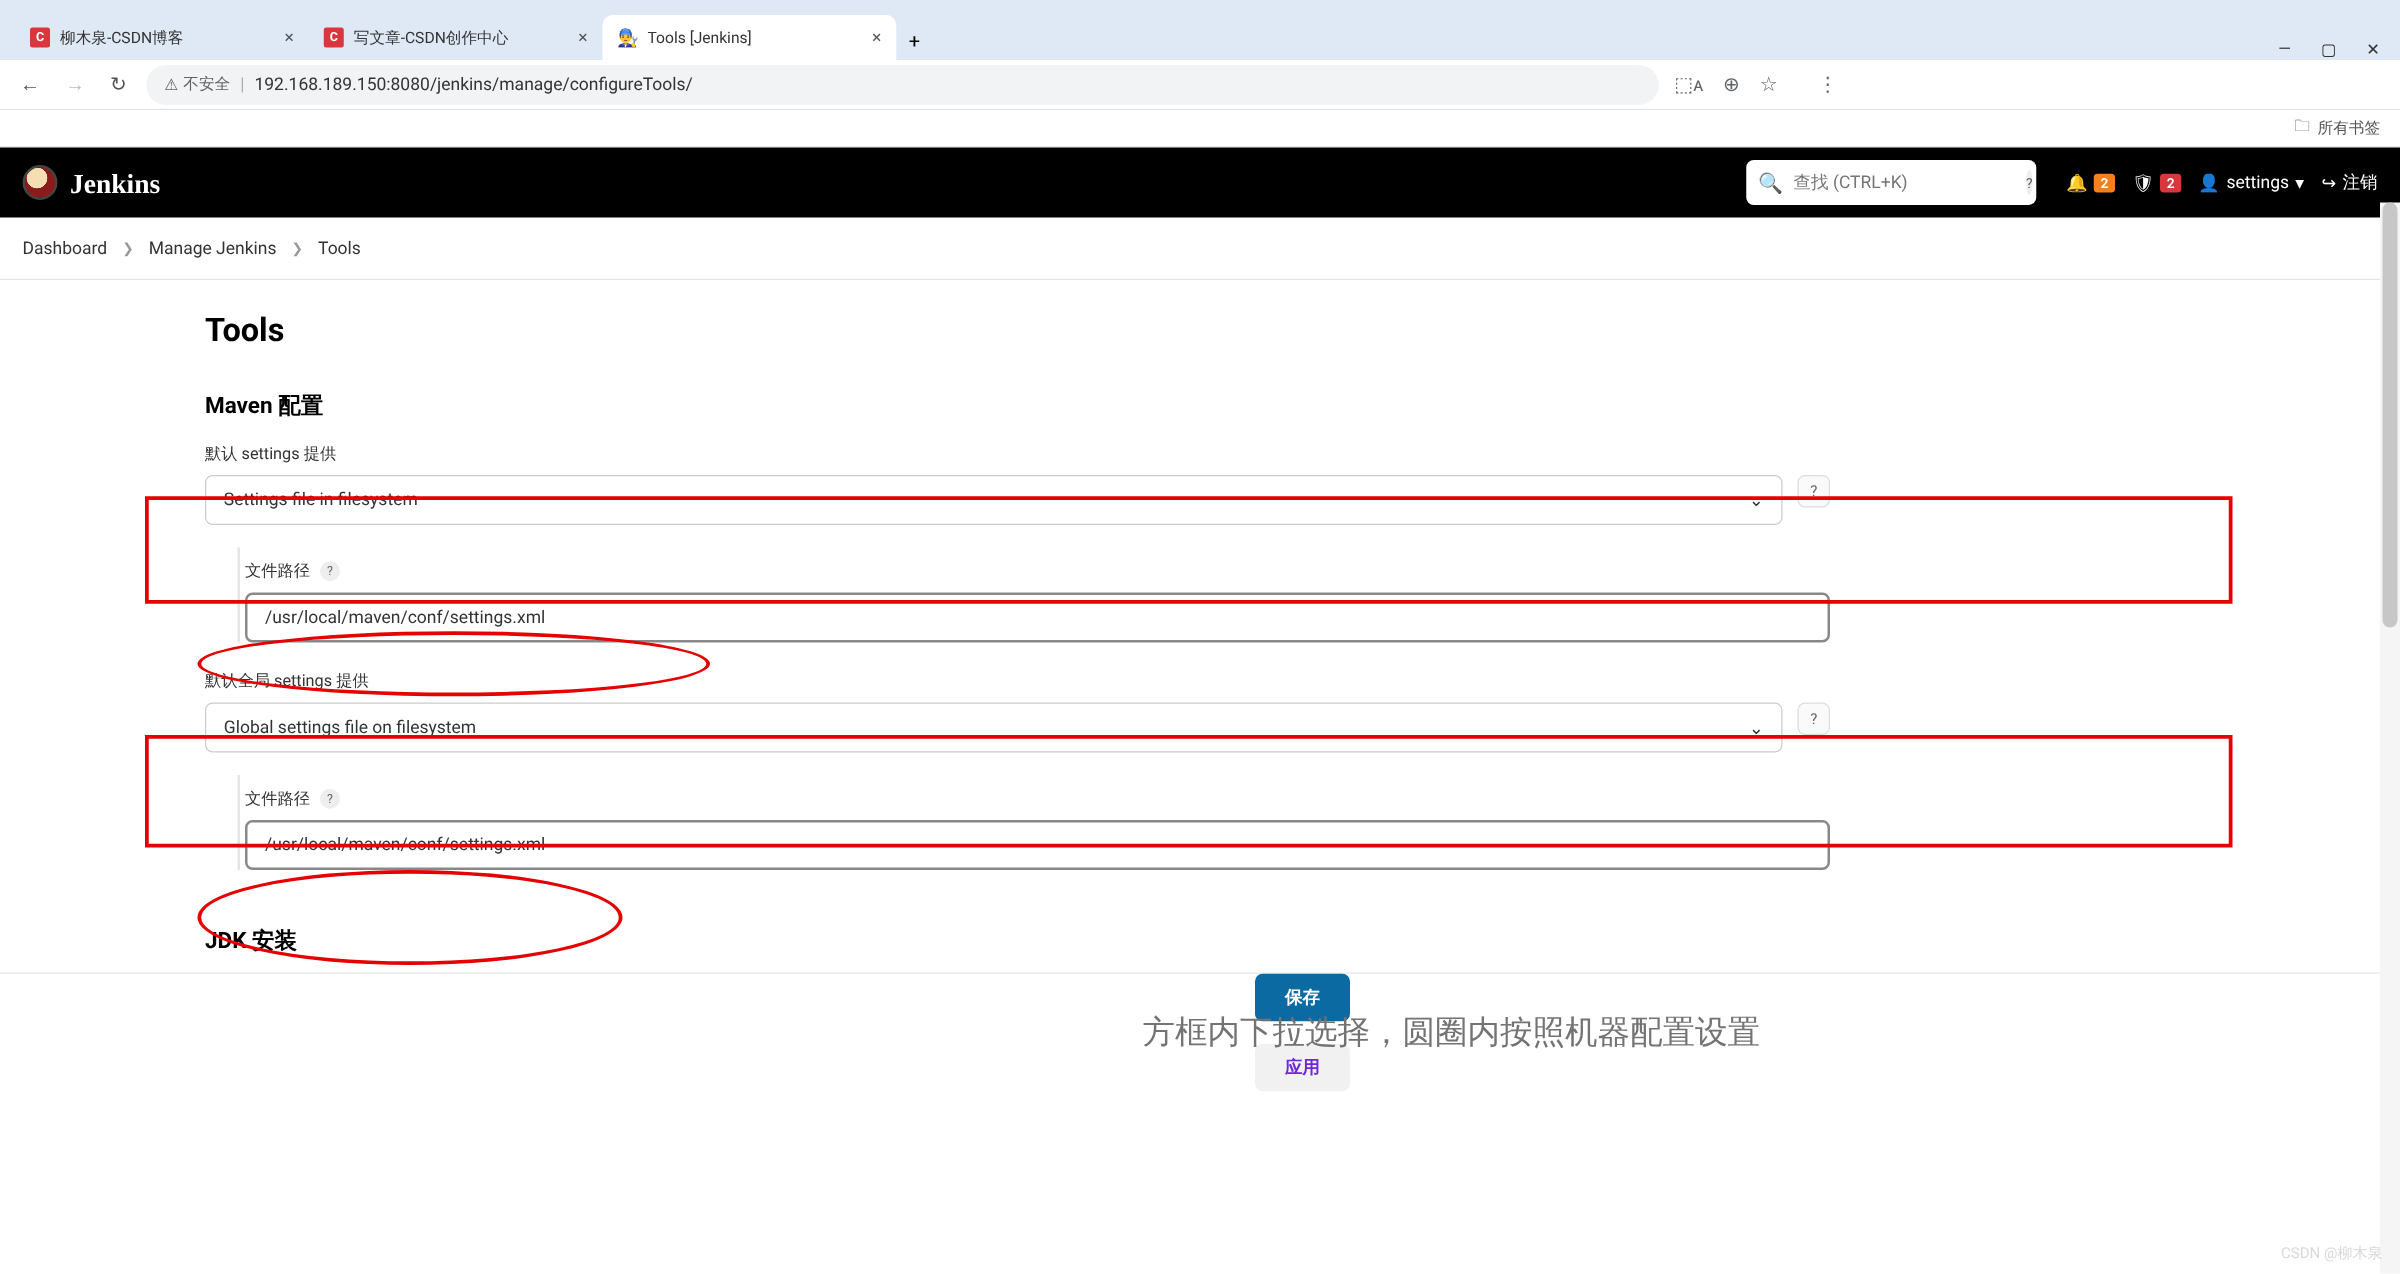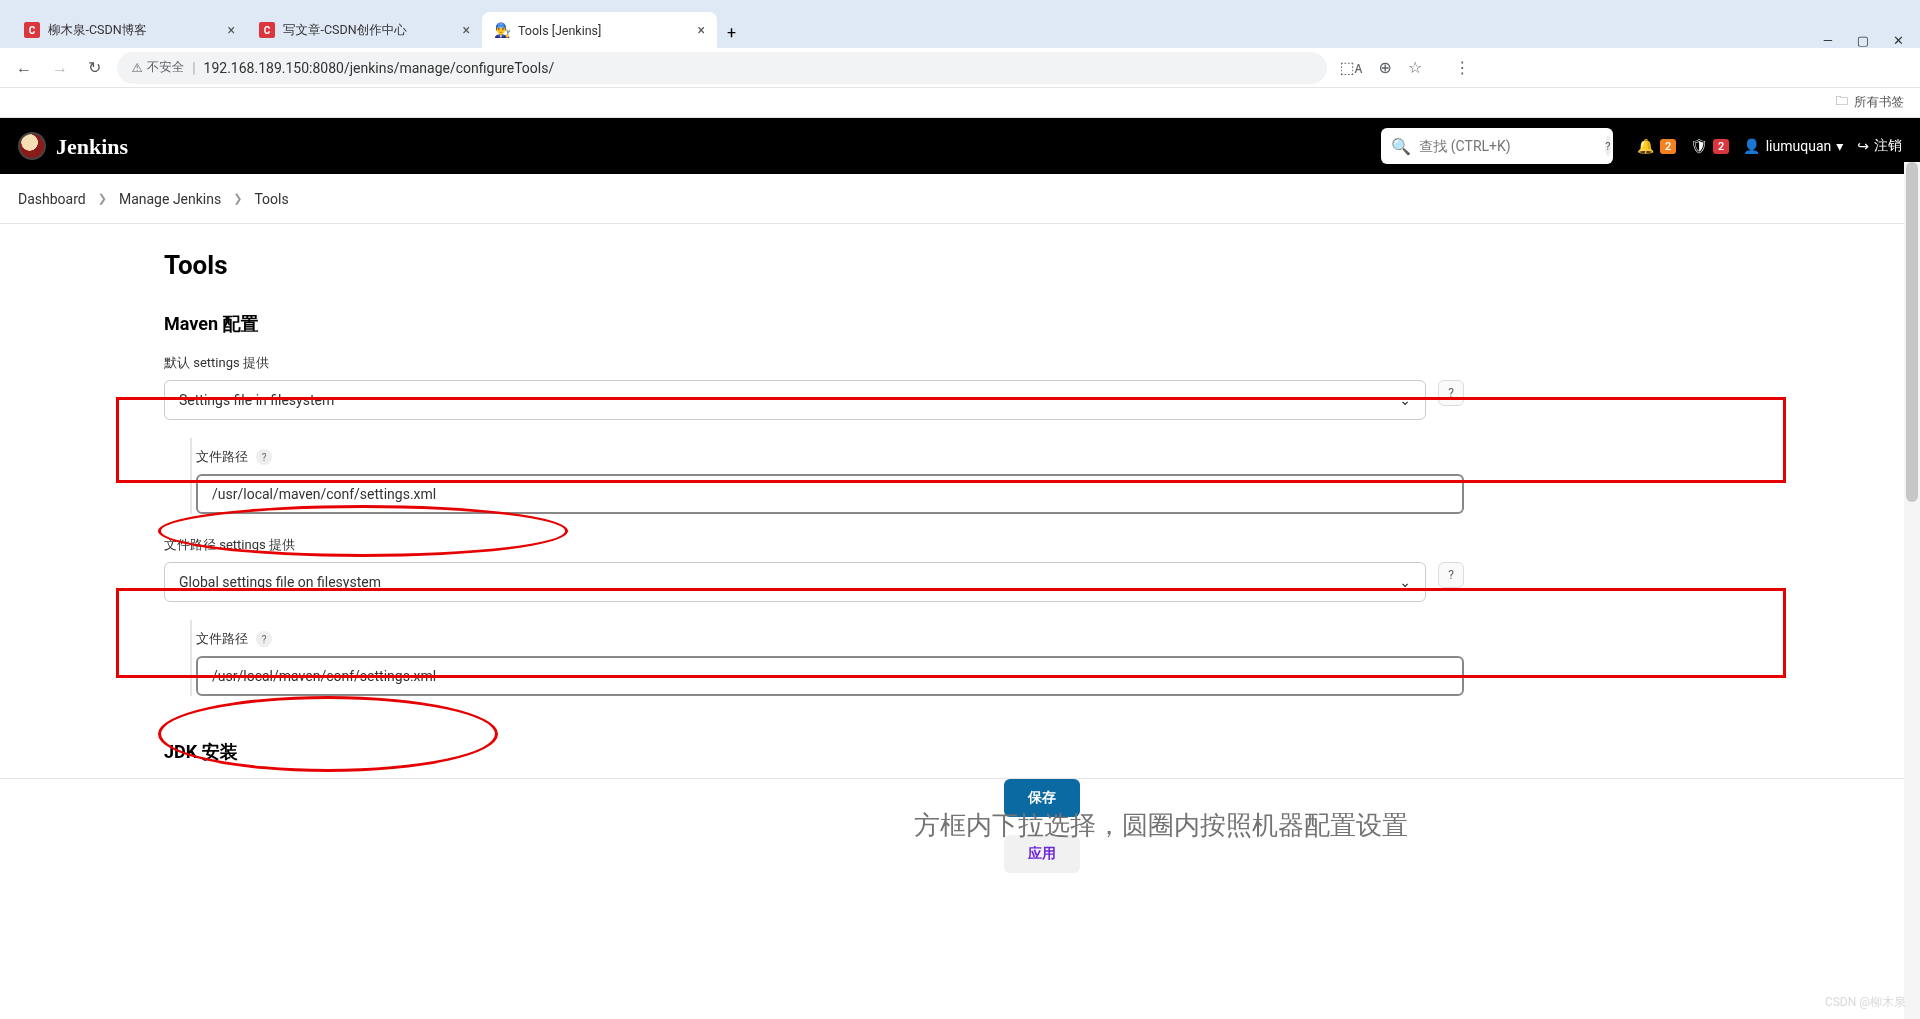--- a/index.html
+++ b/index.html
@@ -141,21 +141,21 @@
     <div class="item">
       <span>🔔</span>
       <span class="badge">2</span>
     </div>
     <div class="item">
       <span>🛡</span>
       <span class="badge red">2</span>
     </div>
     <div class="item">
       <span>👤</span>
-      <span>liumuquan</span>
+      <span>settings</span>
       <span>▾</span>
     </div>
     <div class="item">
       <span>↪</span>
       <span>注销</span>
     </div>
   </div>
 </div>
 
 <div class="breadcrumbs">
@@ -181,21 +181,21 @@
     </div>
 
     <div class="sub-group top-pad">
       <div class="field-label">
         <span>文件路径</span>
         <span class="help-inline">?</span>
       </div>
       <input class="text-input" value="/usr/local/maven/conf/settings.xml" style="">
     </div>
 
-    <div class="field-label">文件路径 settings 提供</div>
+    <div class="field-label">默认全局 settings 提供</div>
     <div class="select-wrap">
       <div class="faux-select">
         <span>Global settings file on filesystem</span>
         <span class="chev">⌄</span>
       </div>
       <div class="help-btn">?</div>
     </div>
 
     <div class="sub-group top-pad">
       <div class="field-label">

